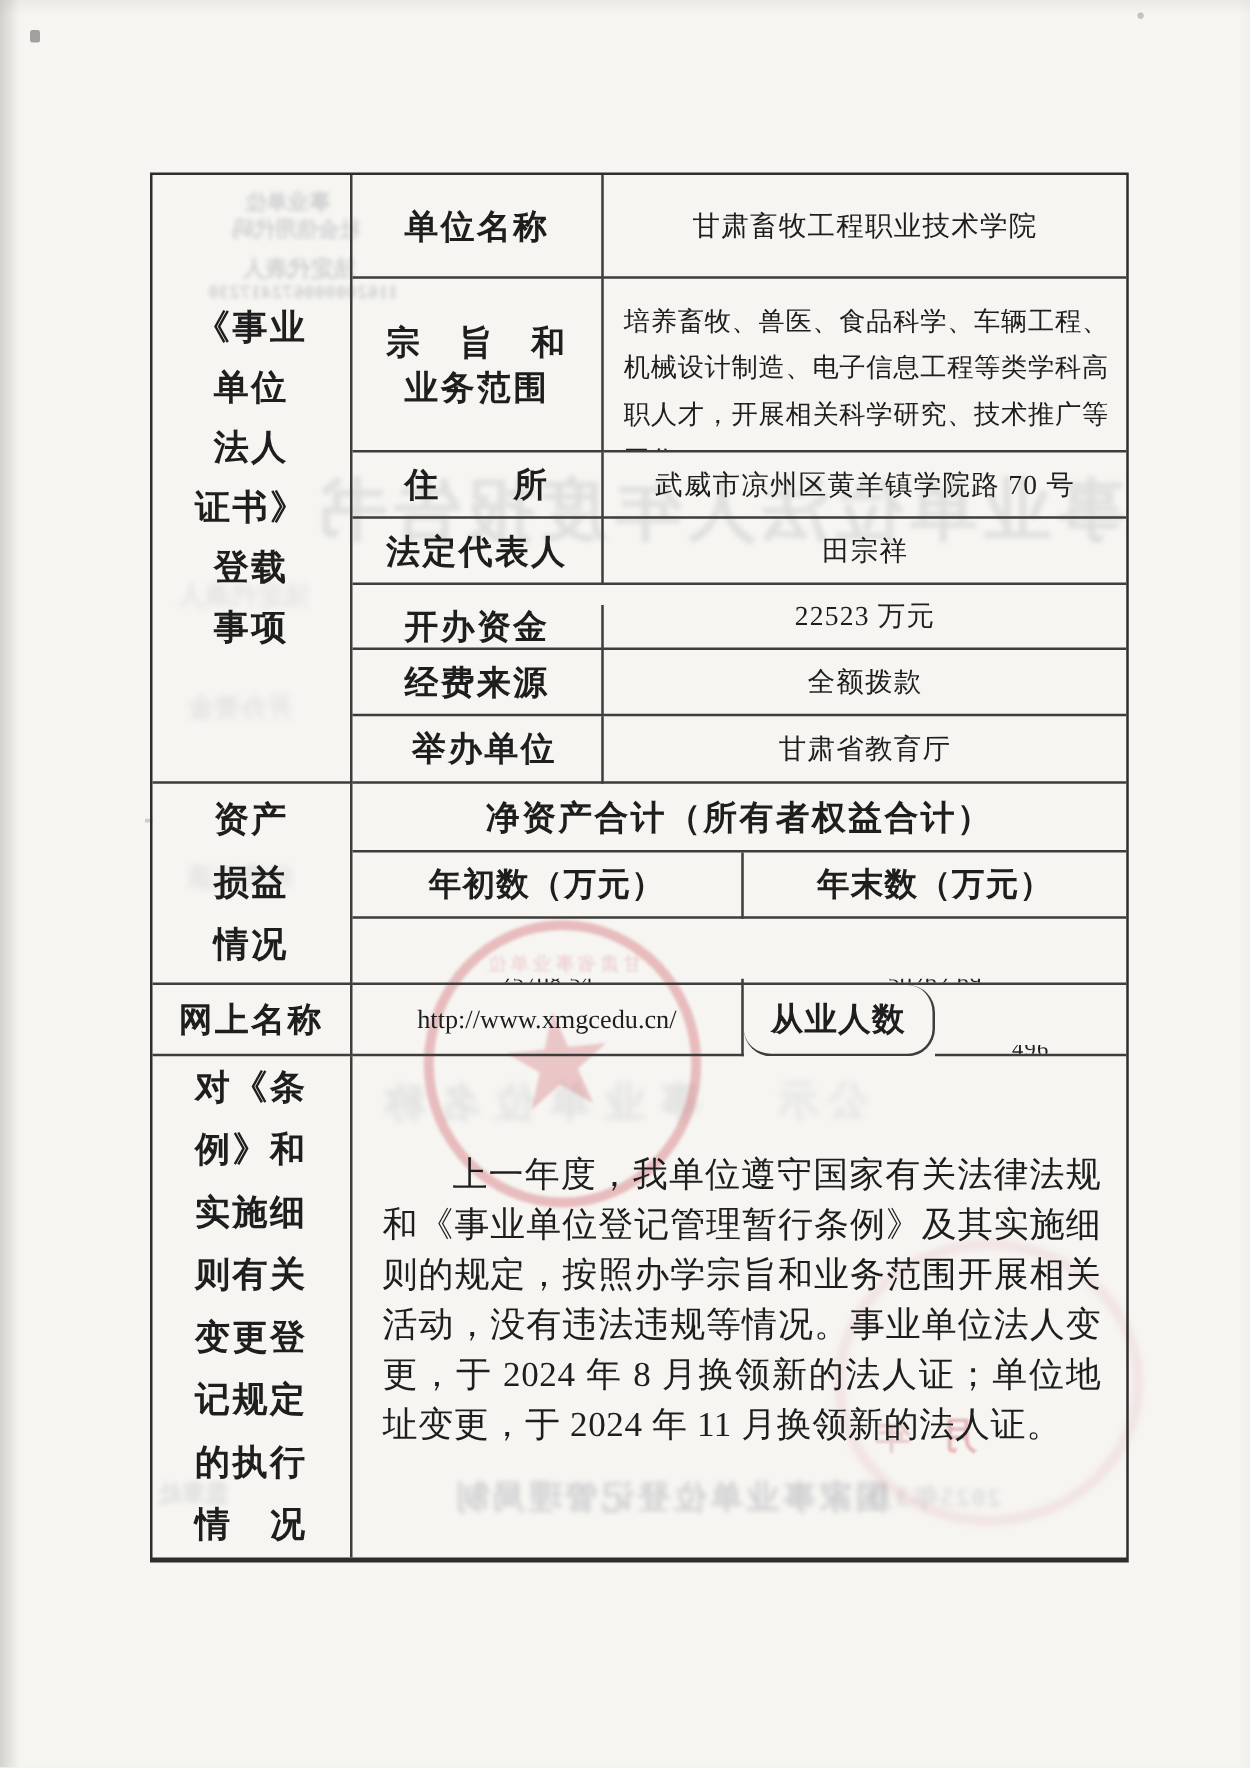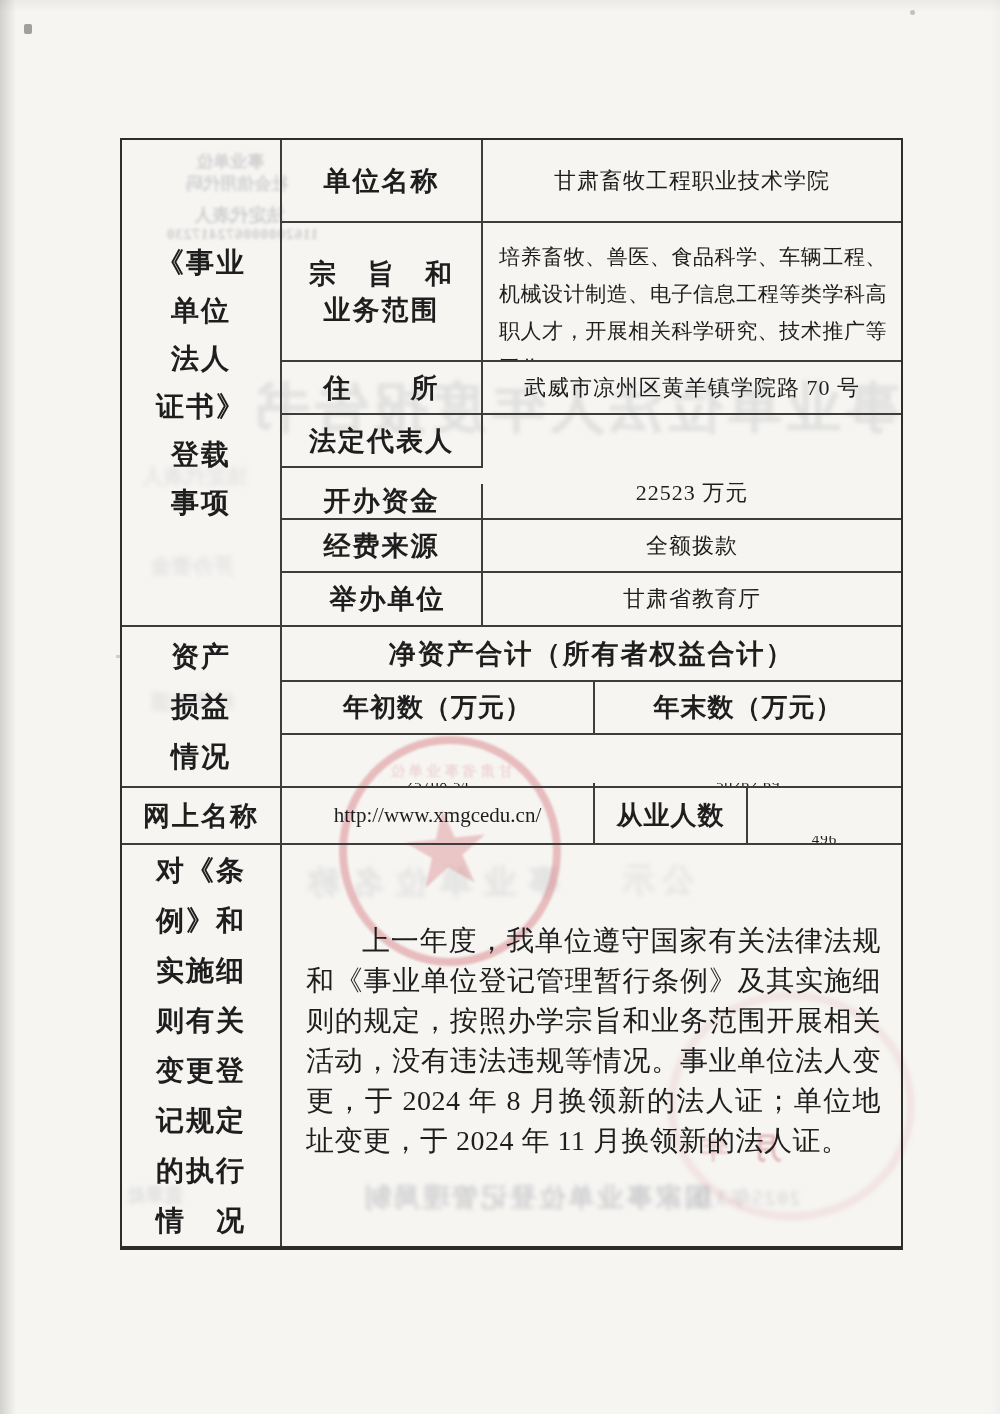--- a/index.html
+++ b/index.html
@@ -36,29 +36,29 @@
     border-bottom:2px solid #3e3d3b;
     white-space:pre-line;
     overflow:hidden;
   }
   .no-r{border-right:none;}
   .no-b{border-bottom:none;}
   .vlabel{font-weight:700;font-size:28px;letter-spacing:2px;}
   .lh48{line-height:48px;}
   .lh50{line-height:50px;}
   .lbl{font-weight:700;font-size:27px;letter-spacing:2px;}
-  .lbl-sm{font-weight:700;font-size:26px;letter-spacing:1px;}
+  .lbl-sm{font-weight:700;font-size:26px;letter-spacing:1px;border-radius:22px;}
   .val{font-size:22px;letter-spacing:1px;}
   .val-multi{
     display:block;font-size:21px;line-height:37px;text-align:justify;
     padding:16px 14px 0 16px;letter-spacing:0.5px;
   }
   .hdr{font-weight:700;font-size:27px;letter-spacing:2px;}
   .hdr2{font-weight:700;font-size:26px;letter-spacing:1px;}
-  .num{font-size:15px;letter-spacing:1px;margin-top:48px;}
+  .num{font-size:18px;letter-spacing:1px;margin-top:48px;}
   .url{font-size:21px;}
   .para{
     display:block;font-size:28px;line-height:40px;text-align:justify;
     padding:76px 20px 0 24px;text-indent:2em;letter-spacing:0.5px;
   }
   
   .ghost{
     position:absolute;white-space:nowrap;font-weight:700;
     transform:scaleX(-1);transform-origin:center;
     color:rgba(105,110,122,0.30);
@@ -142,20 +142,21 @@
     <div class="c val no-r" style="grid-area:1/3/2/6;">甘肃畜牧工程职业技术学院</div>
 
     <div class="c lbl" style="grid-area:2/2/3/3;">宗　旨　和
 业务范围</div>
     <div class="c val-multi no-r" style="grid-area:2/3/3/6;">培养畜牧、兽医、食品科学、车辆工程、机械设计制造、电子信息工程等类学科高职人才，开展相关科学研究、技术推广等工作。</div>
 
     <div class="c lbl" style="grid-area:3/2/4/3;">住　　所</div>
     <div class="c val no-r" style="grid-area:3/3/4/6;">武威市凉州区黄羊镇学院路 70 号</div>
 
     <div class="c lbl" style="grid-area:4/2/5/3;">法定代表人</div>
+    <div class="c val no-r" style="grid-area:4/3/5/6;">田宗祥</div>
 
     <div class="c lbl" style="grid-area:5/2/6/3;margin-top:16px;">开办资金</div>
     <div class="c val no-r" style="grid-area:5/3/6/6;">22523 万元</div>
 
     <div class="c lbl" style="grid-area:6/2/7/3;">经费来源</div>
     <div class="c val no-r" style="grid-area:6/3/7/6;">全额拨款</div>
 
     <div class="c lbl" style="grid-area:7/2/8/3;padding-left:12px;">举办单位</div>
     <div class="c val no-r" style="grid-area:7/3/8/6;">甘肃省教育厅</div>
 

